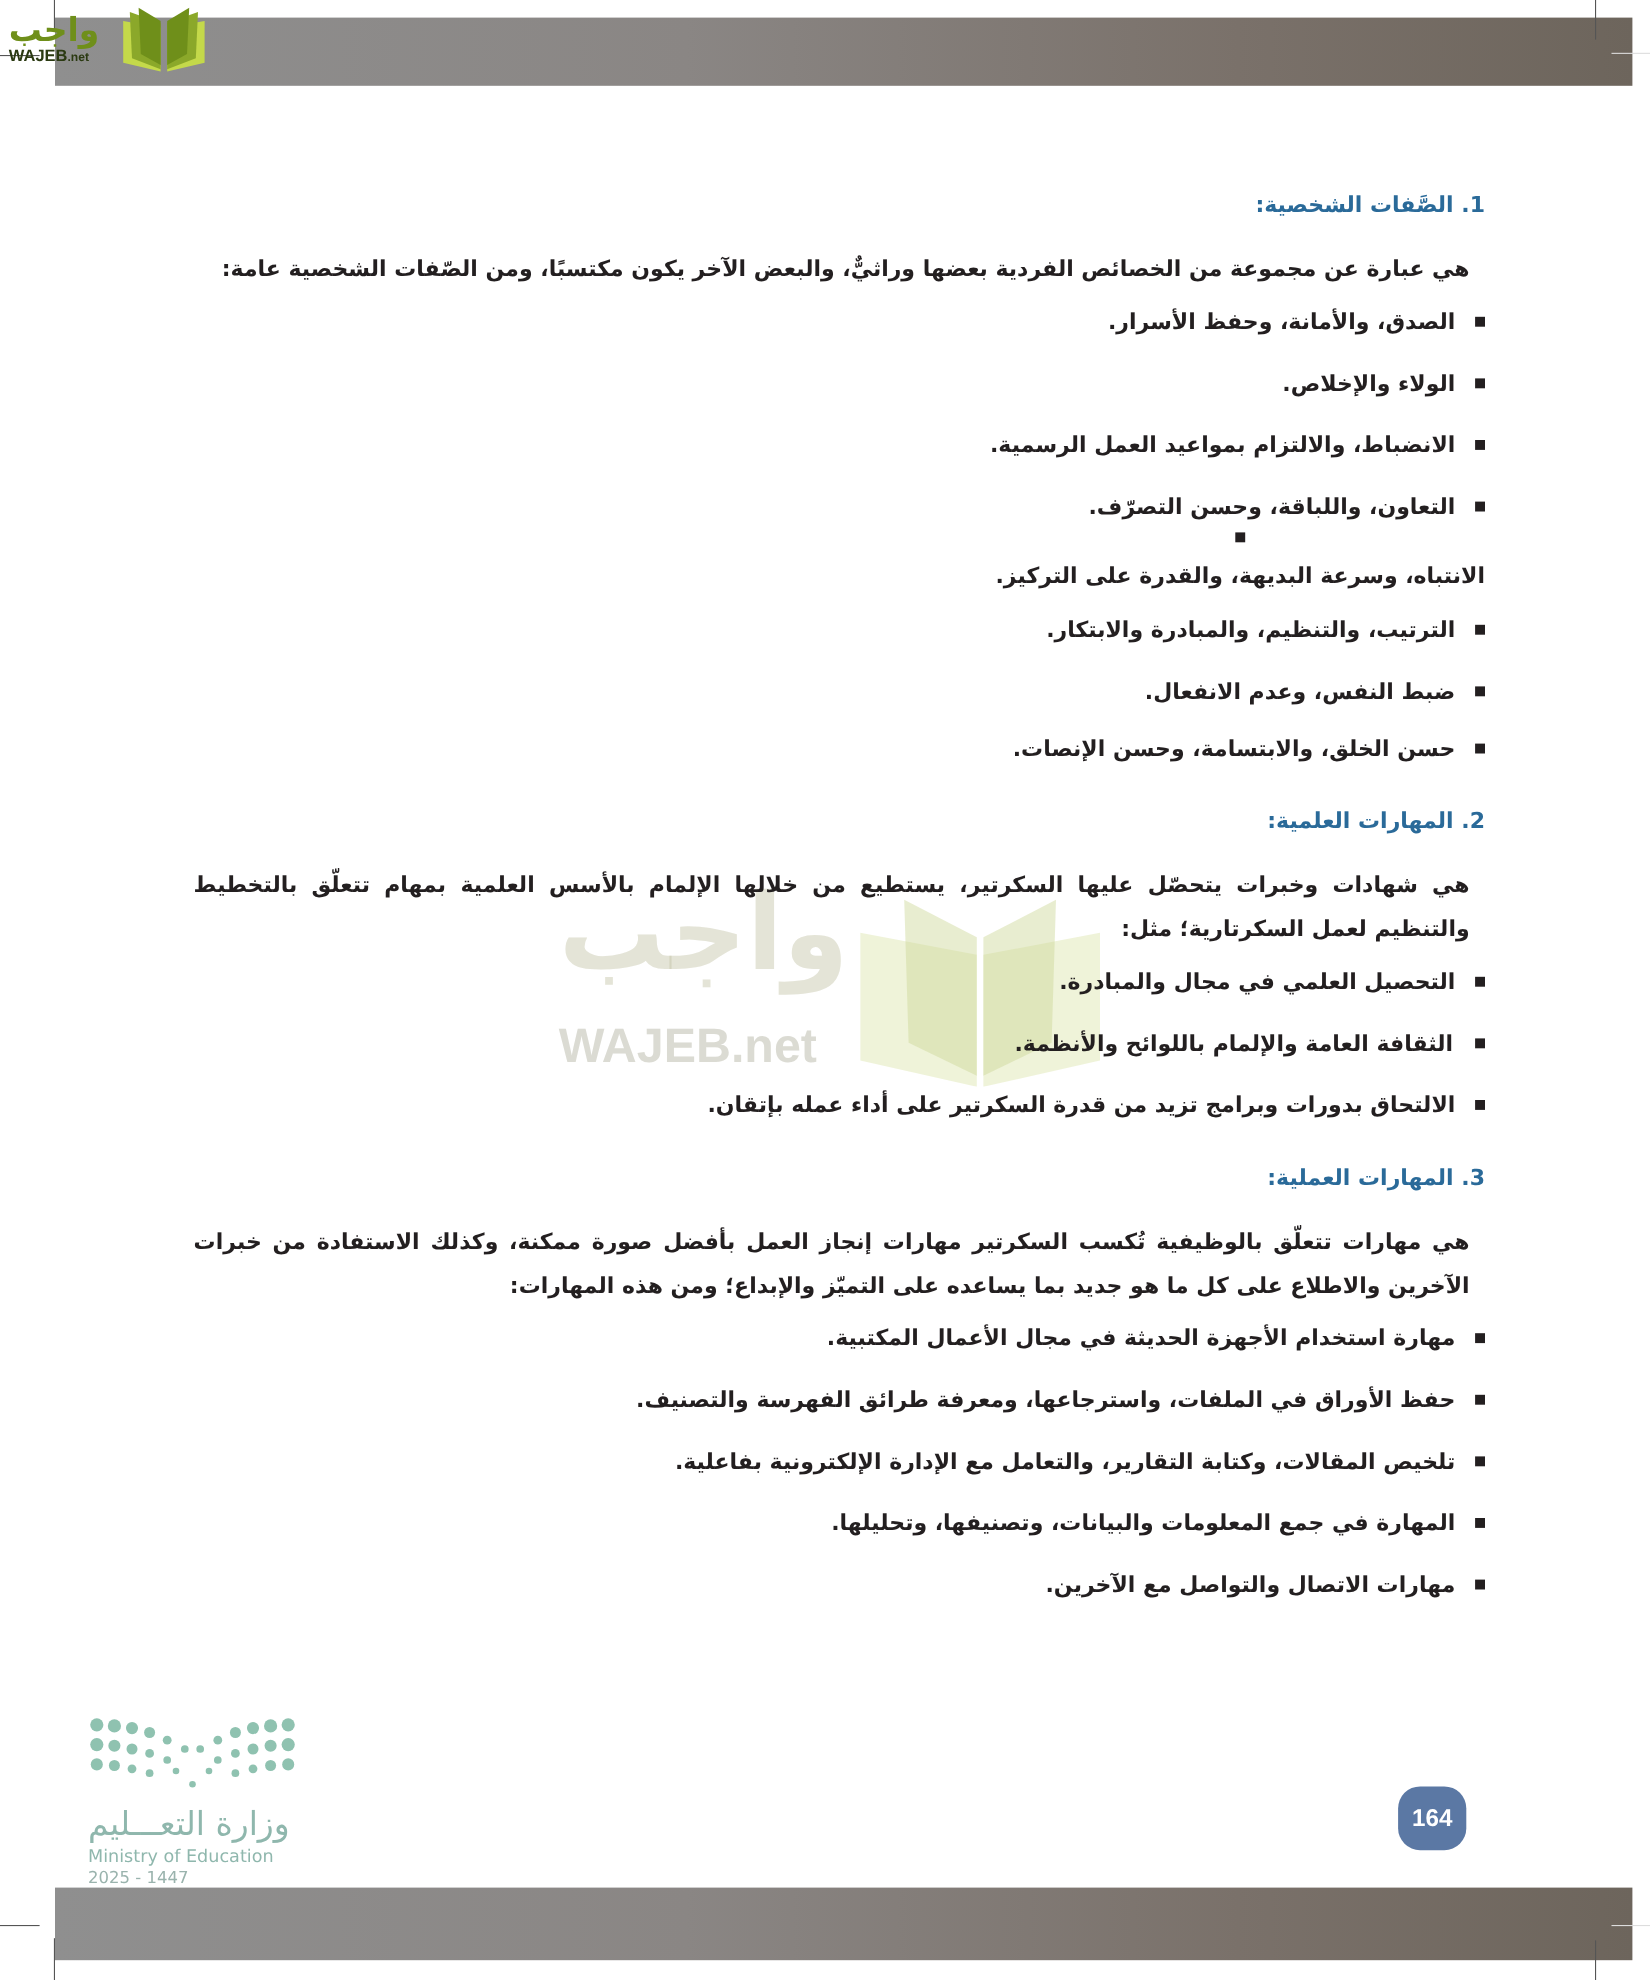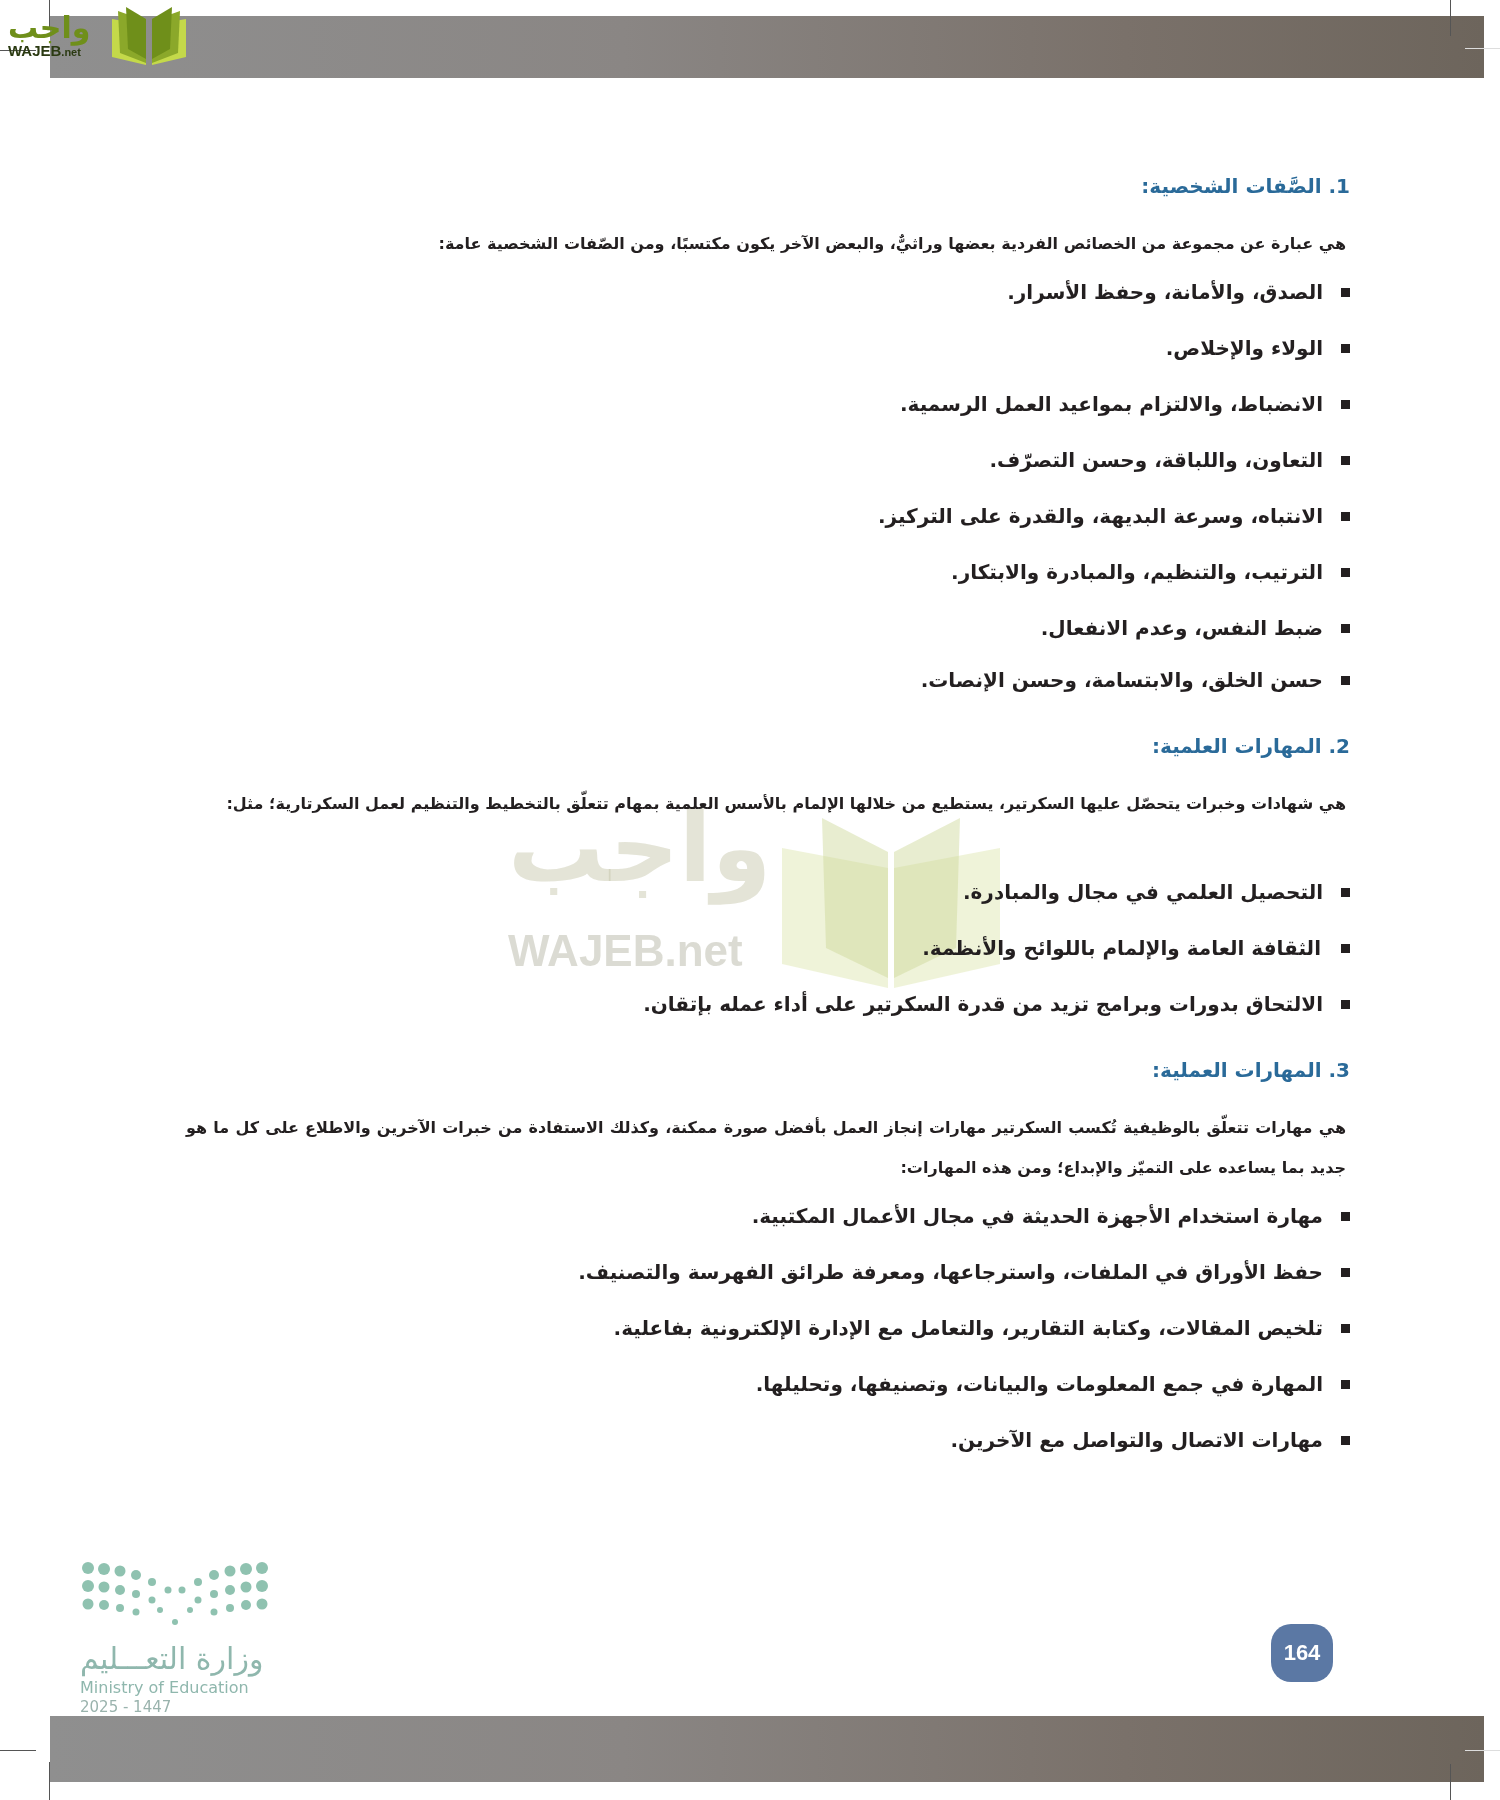--- a/index.html
+++ b/index.html
@@ -42,21 +42,21 @@
     
     .content {
       position: absolute; left: 190px; top: 160px; width: 1160px;
       direction: rtl; text-align: right;
     }
     .section-title {
       position: absolute; right: 0; font-size: 20px; font-weight: bold;
       color: #2a6a99; white-space: nowrap;
     }
     .para {
-      position: absolute; right: 4px; width: 1160px; font-size: 16px; font-weight: bold;
+      position: absolute; right: 14px; width: 1160px; font-size: 20px; font-weight: bold;
       line-height: 40px; text-align: justify; text-align-last: right;
     }
     .bullet {
       position: absolute; right: 0; font-size: 20px; font-weight: bold;
       white-space: nowrap; display: flex; align-items: center; gap: 18px;
     }
     .bullet .sq {
       width: 9px; height: 9px; background: #231f20; display: inline-block; flex: 0 0 auto;
     }
 
@@ -149,21 +149,21 @@
       <span>الولاء والإخلاص.</span>
     </div>
   <div class="bullet" style="top:232px;">
       <span class="sq"></span>
       <span>الانضباط، والالتزام بمواعيد العمل الرسمية.</span>
     </div>
   <div class="bullet" style="top:288px;">
       <span class="sq"></span>
       <span>التعاون، واللباقة، وحسن التصرّف.</span>
     </div>
-  <div class="bullet" style="top:344px;">
+  <div class="bullet" style="top:324px;flex-direction:column;">
       <span class="sq"></span>
       <span>الانتباه، وسرعة البديهة، والقدرة على التركيز.</span>
     </div>
   <div class="bullet" style="top:400px;">
       <span class="sq"></span>
       <span>الترتيب، والتنظيم، والمبادرة والابتكار.</span>
     </div>
   <div class="bullet" style="top:456px;">
       <span class="sq"></span>
       <span>ضبط النفس، وعدم الانفعال.</span>

